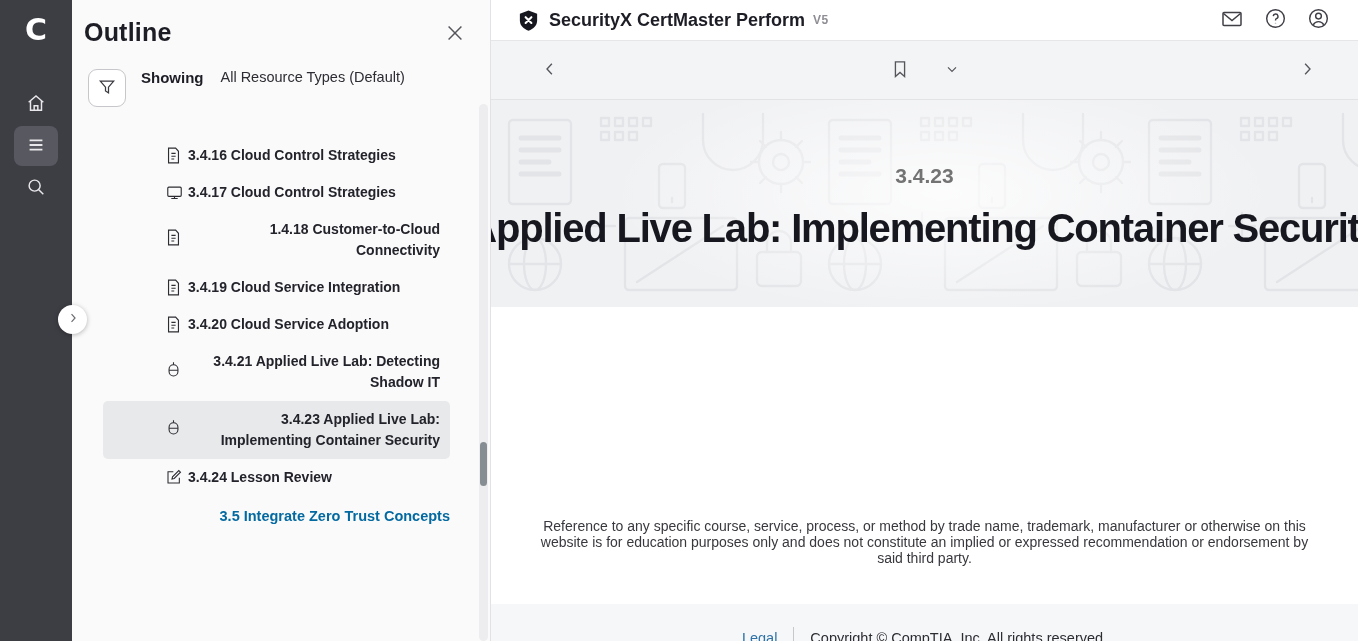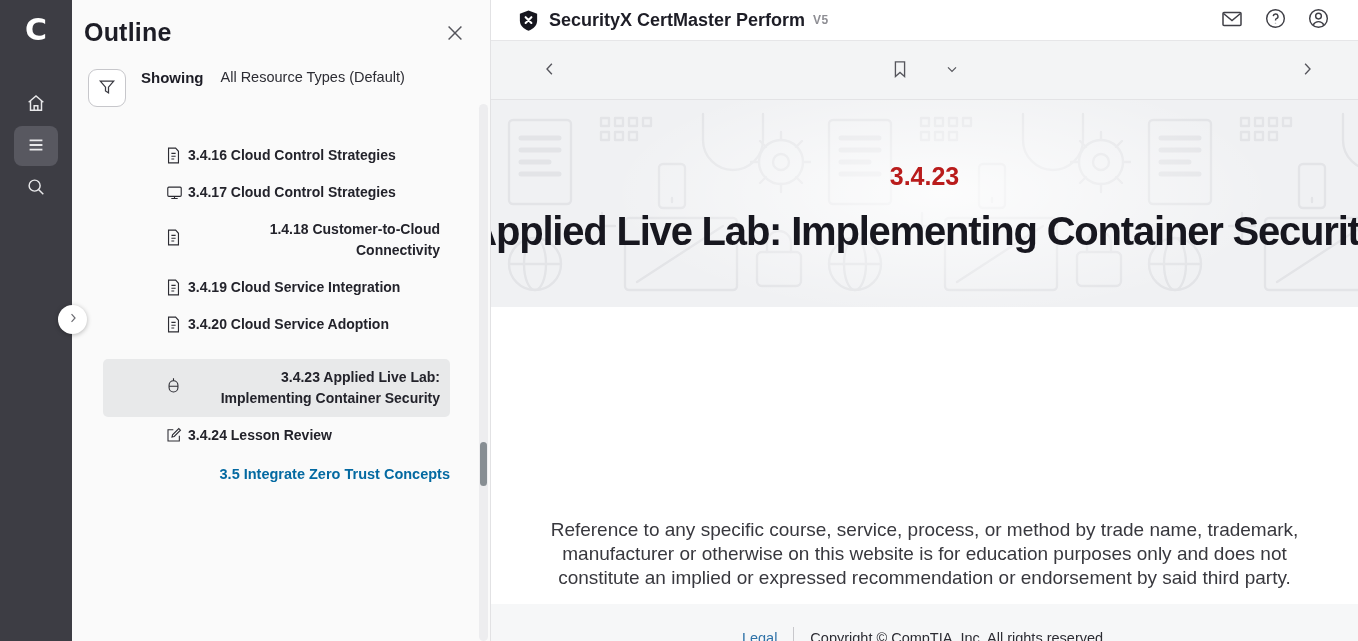--- a/index.html
+++ b/index.html
@@ -65,26 +65,26 @@
   .tb-btn { background:none; border:none; cursor:pointer; padding:6px; display:flex; }
   .tb-btn svg { stroke:#55555c; }
   .tb-center { margin:0 auto; display:flex; align-items:center; gap:22px; }
 
   .hero { height:207px; position:relative; background:#f0f1f3; overflow:hidden; }
   .hero-pattern { position:absolute; inset:0; }
   .hero-glow { position:absolute; inset:0;
     background:radial-gradient(ellipse 55% 85% at 52% 45%, rgba(255,255,255,.8), rgba(255,255,255,0) 70%); }
   .hero-inner { position:relative; height:100%; display:flex; flex-direction:column; align-items:center;
     justify-content:center; padding-top:8px; }
-  .lesson-number { font-size:25px; font-weight:700; color:#b91c1c; margin-bottom:18px; }
+  .lesson-number { font-size:21px; font-weight:700; color:#737373; margin-bottom:18px; }
   .lesson-title { font-size:40px; font-weight:700; color:#17171f; letter-spacing:-1.2px; white-space:nowrap; }
 
   .content-body { flex:1; position:relative; background:#fff; }
   .disclaimer { position:absolute; top:211px; left:50%; transform:translateX(-50%); width:788px;
-    text-align:center; font-size:19px; line-height:24px; color:#38383e; }
+    text-align:center; font-size:14px; line-height:16px; color:#38383e; }
 
   .footer { height:37px; background:#f6f7f8; position:relative; overflow:hidden; }
   .footer-line { position:absolute; top:23px; left:0; right:0; display:flex; align-items:center;
     justify-content:center; font-size:14.5px; }
   .legal-link { color:#2f72a8; text-decoration:none; cursor:pointer; }
   .footer-sep { width:1px; height:22px; background:#c8c8cc; margin:0 16px; align-self:flex-start; }
   .copyright { color:#2c2c33; }
 </style>
 </head>
 <body>
@@ -203,20 +203,21 @@
         <span class="o-label">3.4.20 Cloud Service Adoption</span>
       </div>
 
       <div class="o-item two">
         <span class="o-icon">
           <svg width="15" height="17" viewBox="0 0 22 24" fill="none" stroke-width="1.6">
             <rect x="4.5" y="5" width="13" height="16.5" rx="6.5"></rect>
               <path d="M4.5 13h13M11 1.5V5"></path>
           </svg>
         </span>
+        <span class="o-label">3.4.21 Applied Live Lab: Detecting Shadow IT</span>
       </div>
 
 
       <div class="o-item two sel">
         <span class="o-icon">
           <svg width="15" height="17" viewBox="0 0 22 24" fill="none" stroke-width="1.6">
             <rect x="4.5" y="5" width="13" height="16.5" rx="6.5"></rect>
               <path d="M4.5 13h13M11 1.5V5"></path>
           </svg>
         </span>

